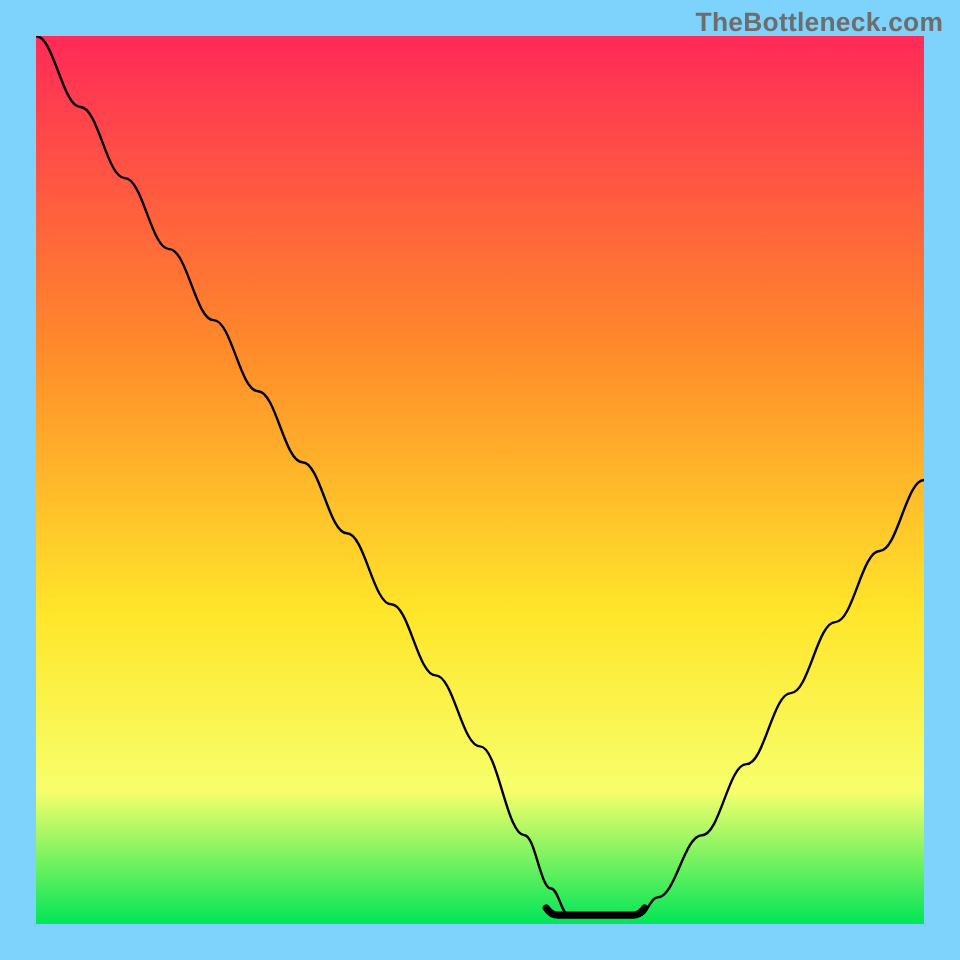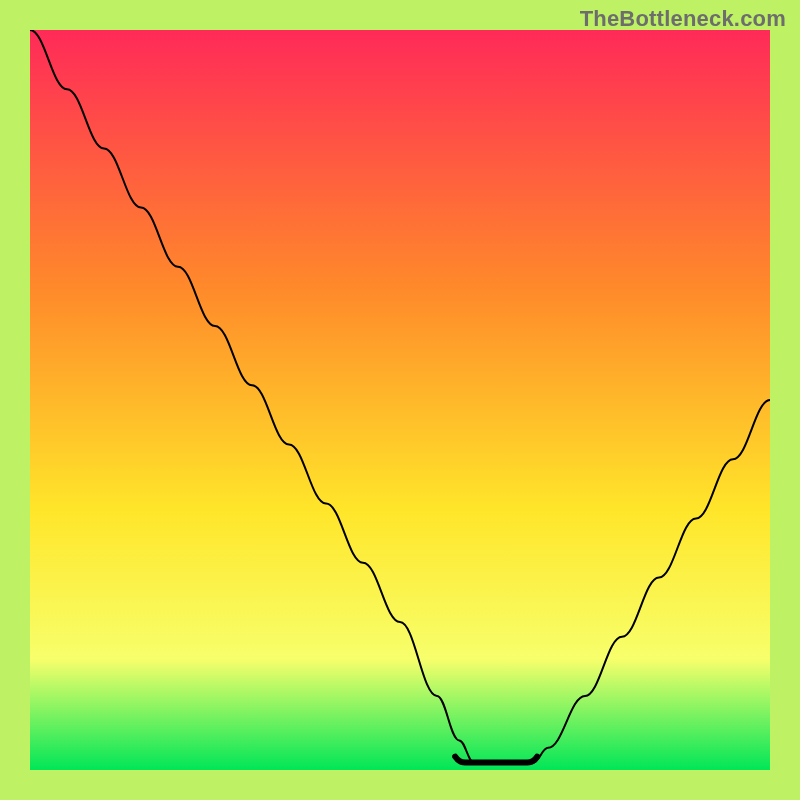--- a/index.html
+++ b/index.html
@@ -7,21 +7,21 @@
     padding: 0;
     width: 800px;
     height: 800px;
     background: #000;
     overflow: hidden;
   }
   .stage {
     position: relative;
     width: 800px;
     height: 800px;
-    background: #bef264;
+    background: #7dd3fc;
   }
   .watermark {
     position: absolute;
     top: 6px;
     right: 14px;
     font-family: Arial, Helvetica, sans-serif;
     font-size: 22px;
     font-weight: 600;
     color: #6d6d6d;
     letter-spacing: 0.2px;

